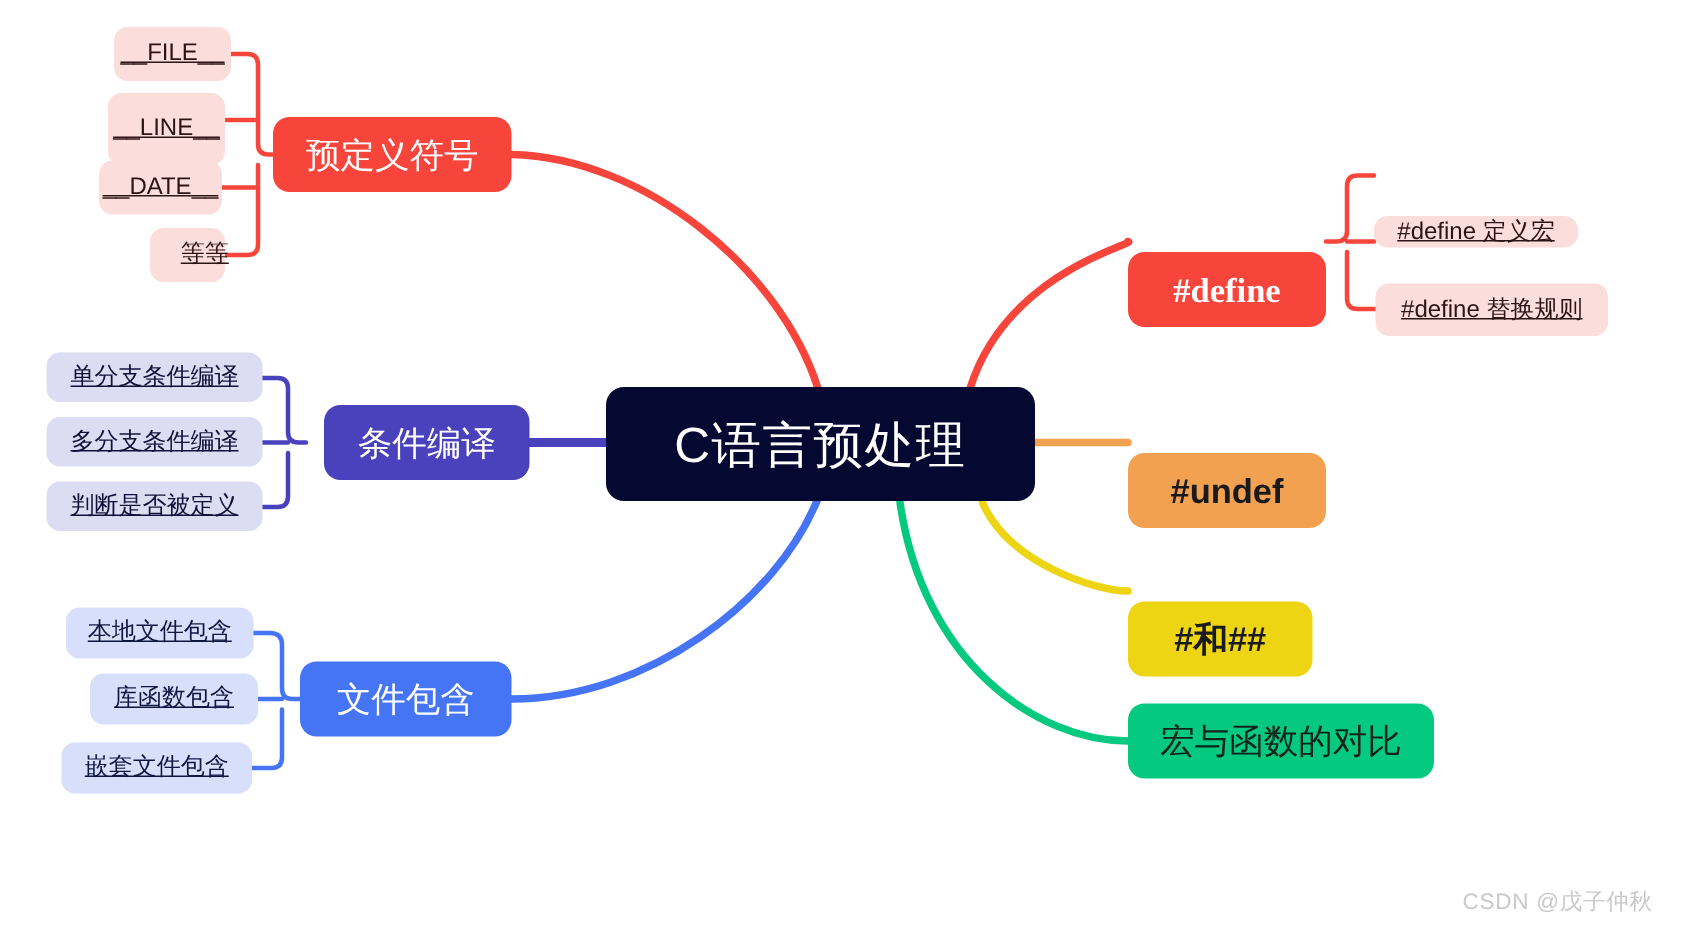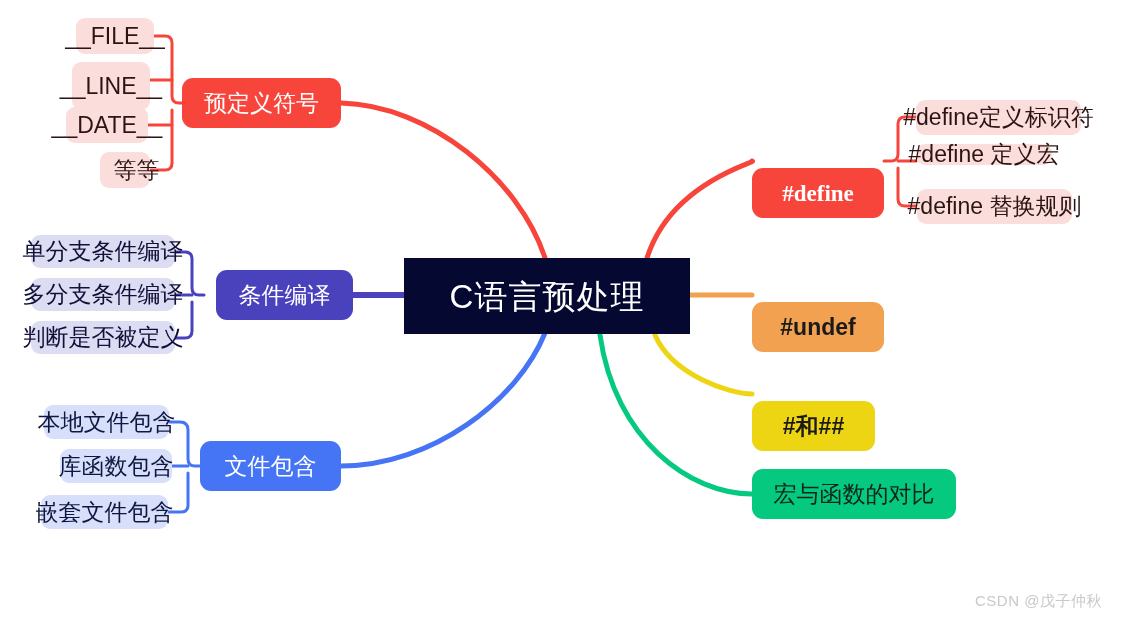--- a/index.html
+++ b/index.html
@@ -31,41 +31,42 @@
     align-items: center;
     justify-content: center;
     box-sizing: border-box;
     white-space: nowrap;
     line-height: 1;
   }
   
   .root {
     background: #050830;
     color: #ffffff;
-    border-radius: 0;
+    border-radius: 12px;
     font-size: 33px;
     letter-spacing: 1px;
   }
   
   .topic {
     border-radius: 11px;
     font-size: 23px;
   }
   .topic.red     { background: #f8453c; color: #ffffff; font-family: Liberation Serif, serif; }
   .topic.purple  { background: #4a41bd; color: #ffffff; }
   .topic.blue    { background: #4575f5; color: #ffffff; }
   .topic.orange  { background: #f2a150; color: #1a1a1a; }
   .topic.yellow  { background: #eed514; color: #1a1a1a; }
   .topic.green   { background: #05c97e; color: #10241c; }
   .topic.bolden  { font-weight: bold; margin-top: 32px; }
   
   .leaf {
     border-radius: 9px;
-    font-size: 23px;
+    font-size: 16px;
     padding: 0 10px;
+    text-decoration: underline;
   }
   .leaf.pink     { background: #fbdedc; color: #2b1414; }
   .leaf.lav      { background: #dcdcf2; color: #101038; }
   .leaf.sky      { background: #d7dffb; color: #0d1740; }
   .watermark {
     position: absolute;
     font-size: 15px;
     color: #c9c9c9;
     letter-spacing: 0.5px;
     white-space: nowrap;
@@ -149,23 +150,20 @@
   <div class="node leaf sky" style="left:44px; top:405px; width:125px; height:34px;">
     <span>本地文件包含</span>
   </div>
   <div class="node leaf sky" style="left:41px; top:495px; width:127px; height:34px;">
     <span>嵌套文件包含</span>
   </div>
 
   <div class="node topic red bolden" style="left:752px; top:136px; width:132px; height:50px;">
     <span>#define</span>
   </div>
-  <div class="node leaf pink" style="left:916px; top:100px; width:165px; height:35px;">
-    <span>#define定义标识符</span>
-  </div>
   <div class="node leaf pink" style="left:916px; top:144px; width:136px; height:21px;">
     <span>#define 定义宏</span>
   </div>
   <div class="node leaf pink" style="left:917px; top:189px; width:155px; height:35px;">
     <span>#define 替换规则</span>
   </div>
 
   <div class="node topic orange bolden" style="left:752px; top:270px; width:132px; height:50px;">
     <span>#undef</span>
   </div>

